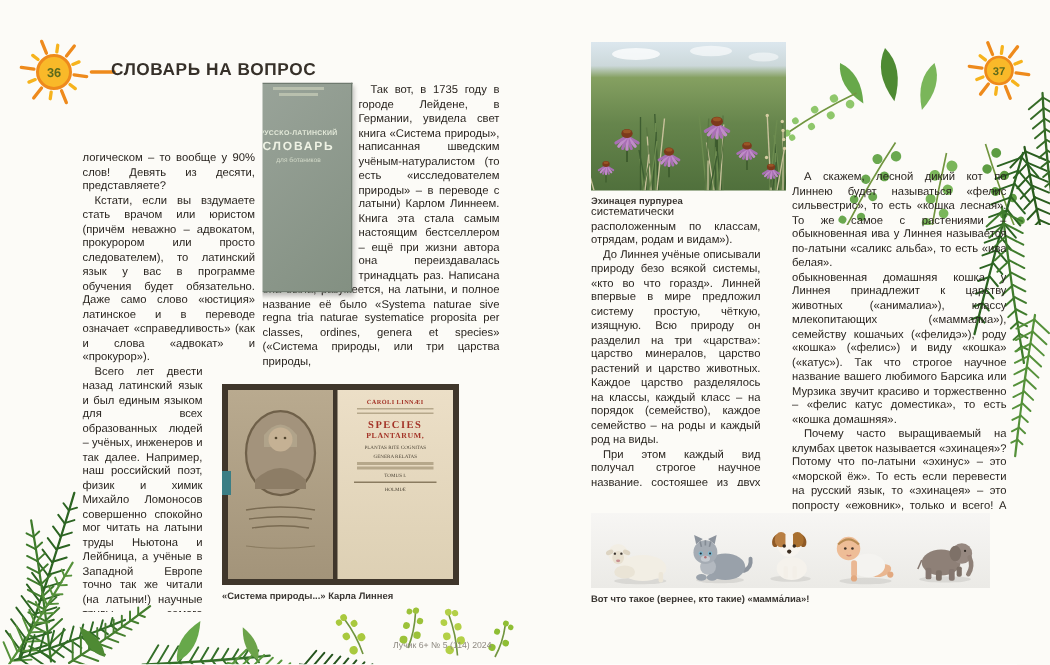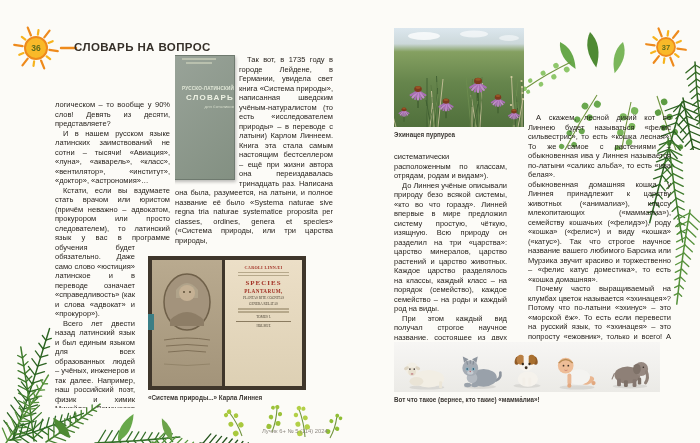--- a/index.html
+++ b/index.html
@@ -8,30 +8,30 @@
   .abs{position:absolute;}
   
   .col{position:absolute;overflow:hidden;}
   .bp{font-family:Liberation Sans, sans-serif;font-size:7.5px;line-height:9.5px;text-align:justify;
       color:#29241f;margin:0;text-indent:8px;-webkit-hyphens:auto;hyphens:auto;}
   .ni{text-indent:0;}
   #col1{left:55px;top:100px;width:116px;height:308px;}
   #col1 .sp1{float:right;width:1px;height:150px;}
   #col1 .sp2{float:right;clear:right;width:36px;height:170px;}
   #col2{left:175px;top:55px;width:158px;height:190px;}
-  #col3{left:394px;top:152px;width:113px;height:188px;}
+  #col3{left:394px;top:136px;width:113px;height:188px;}
   #col4{left:528px;top:113px;width:143px;height:228px;}
   
   #title{left:74px;top:41px;font-size:11.5px;font-weight:bold;letter-spacing:.4px;color:#363029;}
   .sunnum{font:bold 8.5px "Liberation Sans",sans-serif;fill:#5d6b1c;}
   
   .bookfloat{float:left;width:70px;height:124px;margin:0 8px 4px -14px;}
-  .bookcover{width:74px;height:125px;background:linear-gradient(135deg,#9aa49a,#839082);
+  .bookcover{width:74px;height:140px;background:linear-gradient(135deg,#9aa49a,#839082);
              border:1px solid #6f7a6f;border-left:3px solid #77826f;position:relative;
-             box-shadow:1px 2px 3px rgba(0,0,0,.25);text-align:right;box-sizing:border-box;}
+             box-shadow:1px 2px 3px rgba(0,0,0,.25);text-align:center;box-sizing:border-box;}
   .bc-bar{height:2px;background:#b9c0ae;margin:2px auto 0;}
   .bc-t1{margin-top:22px;font-size:4.6px;letter-spacing:.2px;color:#e2e8d8;font-weight:bold;}
   .bc-t2{font-size:8px;font-weight:bold;letter-spacing:1.2px;color:#eef2e4;margin-top:2px;}
   .bc-t3{font-size:4.4px;color:#d3dac9;margin-top:2px;}
   
   #linnei{left:148px;top:256px;width:158px;height:134px;background:#3f362b;display:flex;gap:3px;
           padding:4px;box-sizing:border-box;}
   .lp-left{width:70px;height:126px;background:linear-gradient(#b9aa8f,#a3947a);}
   .lp-right{flex:1;background:linear-gradient(#ecdfc7,#ddd0b4);padding:5px 3px 0;box-sizing:border-box;
             text-align:center;font-family:"Liberation Serif",serif;}
@@ -494,21 +494,20 @@
     <line x1="53" y1="29" x2="68" y2="29" stroke="#ee8a1c" stroke-width="2.4" stroke-linecap="round"></line>
     <circle cx="28" cy="29" r="11" fill="#f9b929" stroke="#ee8a1c" stroke-width="2"></circle>
     <text x="28" y="32" text-anchor="middle" class="sunnum">36</text>
   </svg>
   <div class="abs" id="title">СЛОВАРЬ НА ВОПРОС</div>
 
   <div class="col" id="col1">
     <i class="sp1"></i>
     <i class="sp2"></i>
     <p class="bp ni">логическом – то вообще у 90% слов! Девять из десяти, представляете?</p>
-    <p class="bp">И в нашем русском языке латинских заимствований не сотни – тысячи! «Авиация», «луна», «акварель», «класс», «вентилятор», «институт», «доктор», «астрономия»…</p>
     <p class="bp">Кстати, если вы вздумаете стать врачом или юристом (причём неважно – адвокатом, прокурором или просто следователем), то латинский язык у вас в программе обучения будет обязательно. Даже само слово «юстиция» латинское и в переводе означает «справедливость» (как и слова «адвокат» и «прокурор»).</p>
     <p class="bp">Всего лет двести назад латинский язык и был единым языком для всех образованных людей – учёных, инженеров и так далее. Например, наш российский поэт, физик и химик Михайло Ломоносов совершенно спокойно мог читать на латыни труды Ньютона и Лейбница, а учёные в Западной Европе точно так же читали (на латыни!) научные труды самого Ломоносова…</p>
   </div>
 
   <div class="col" id="col2">
     <div class="bookfloat">
       <div class="bookcover">
         <div class="bc-bar" style="width:34px"></div>
         <div class="bc-bar" style="width:26px"></div>
         <div class="bc-t1">РУССКО-ЛАТИНСКИЙ</div>

